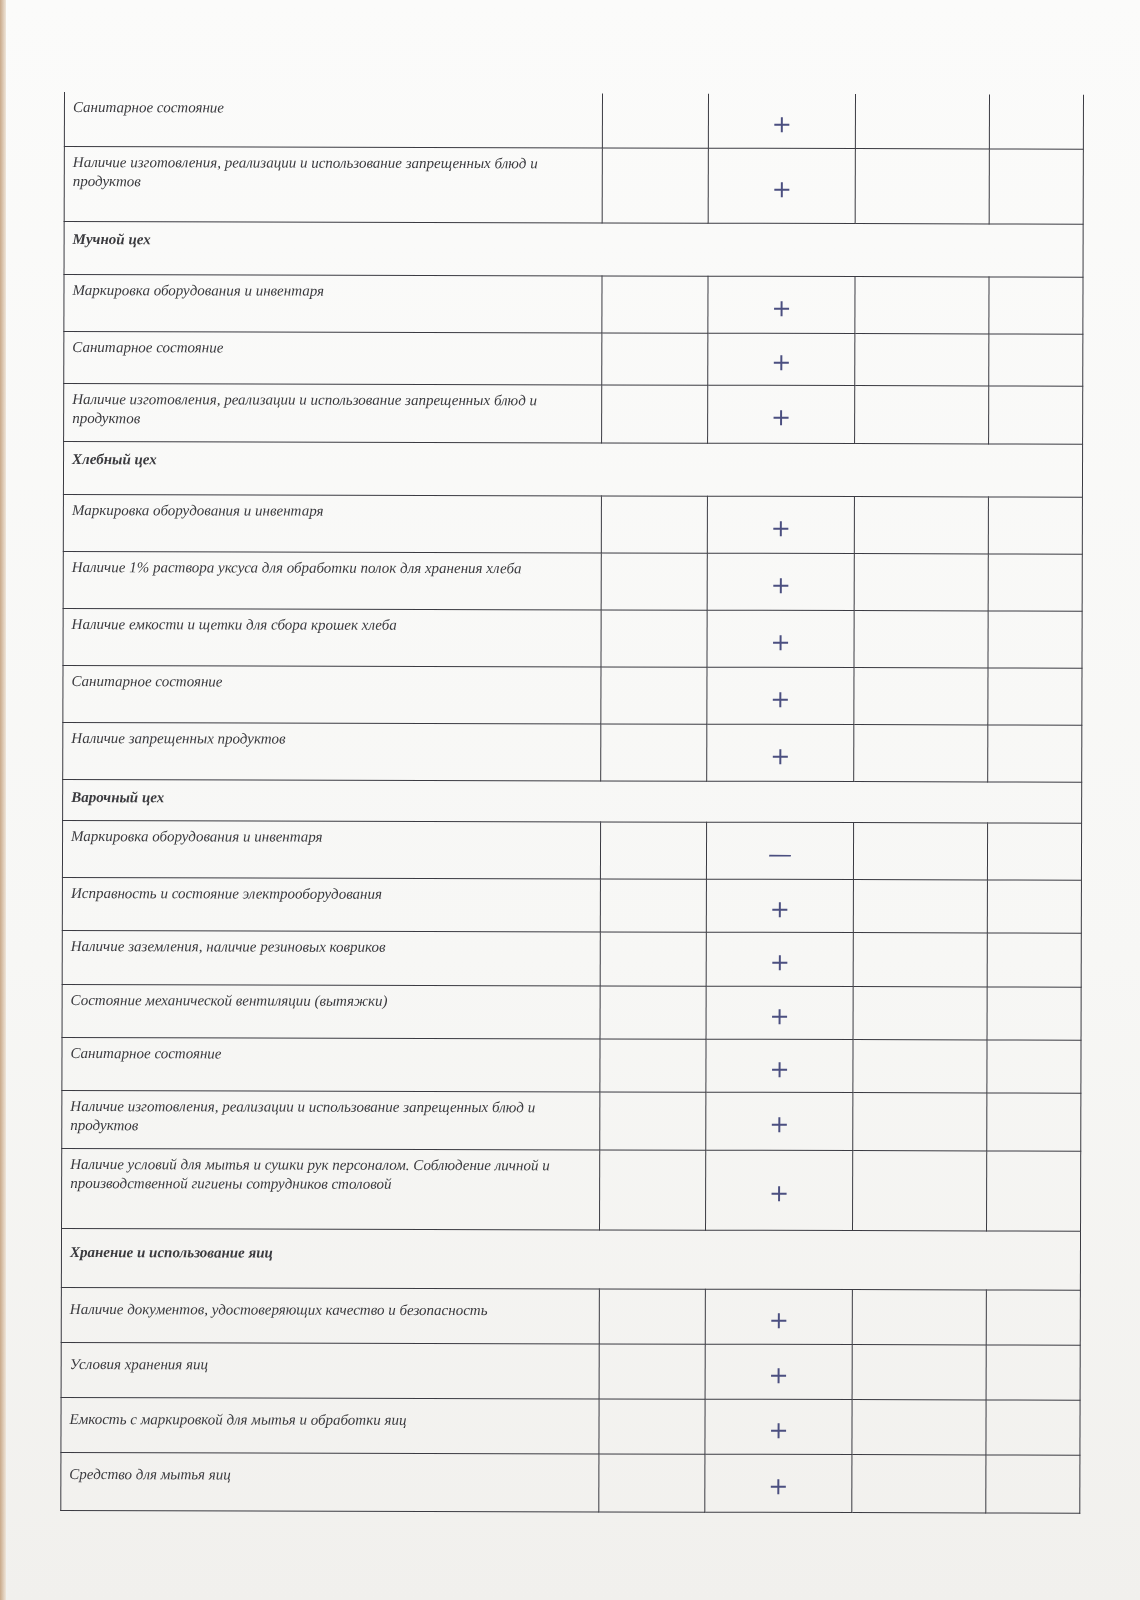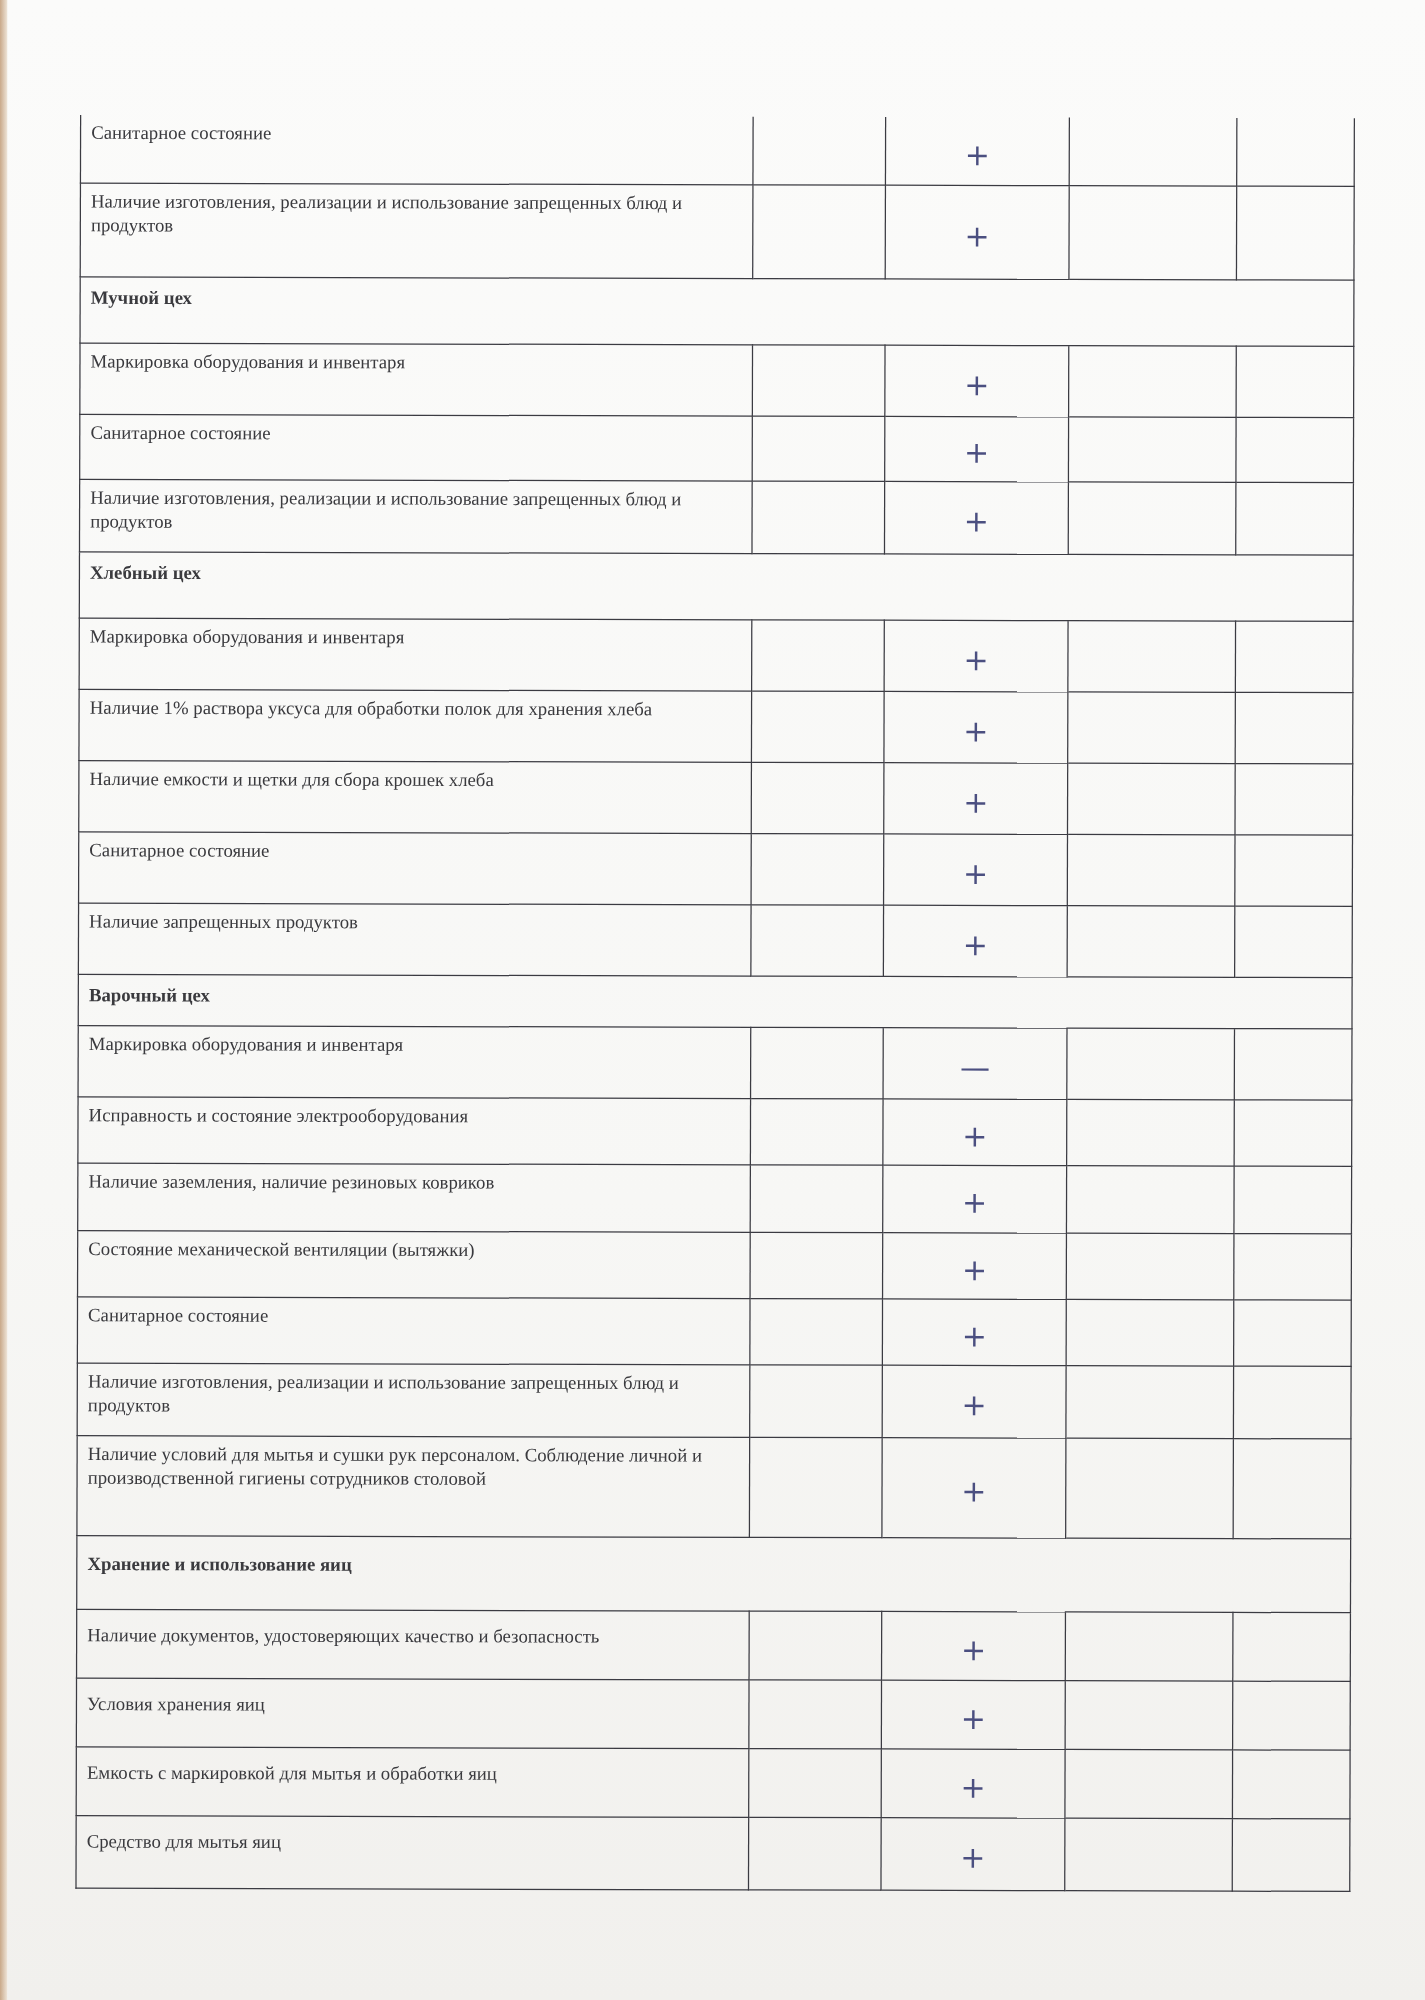--- a/index.html
+++ b/index.html
@@ -11,20 +11,21 @@
     position: relative;
     overflow: hidden;
   }
   .page-edge {
     position: absolute; left: 0; top: 0; width: 6px; height: 1600px;
     background: linear-gradient(to right, #c9a98a, #efe6da);
   }
   .sheet {
     position: absolute; left: 6px; top: 0; right: 0; bottom: 0;
     background: linear-gradient(180deg, #fbfbfa 0%, #f7f7f5 60%, #f1f0ed 100%);
+    font-style: italic;
   }
   table.checklist {
     position: absolute;
     left: 58px; top: 92px;
     width: 1020px;
     border-collapse: collapse;
     transform: rotate(0.15deg);
     transform-origin: top left;
   }
   table.checklist td {

